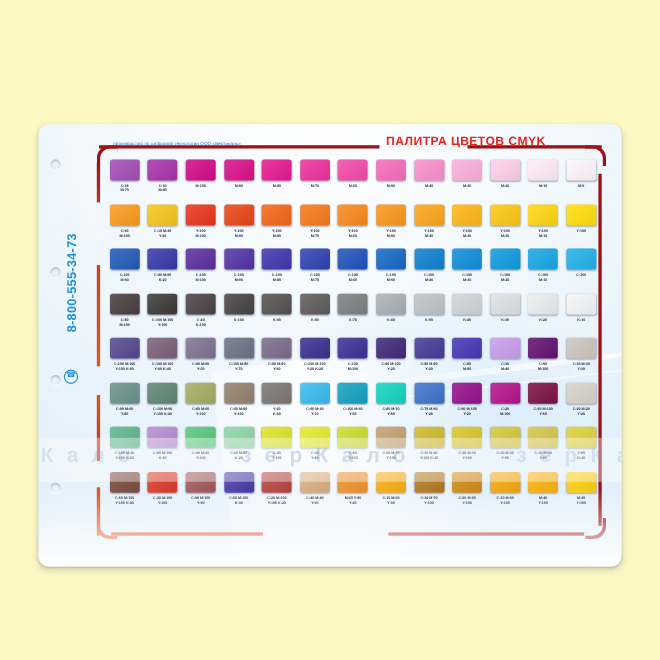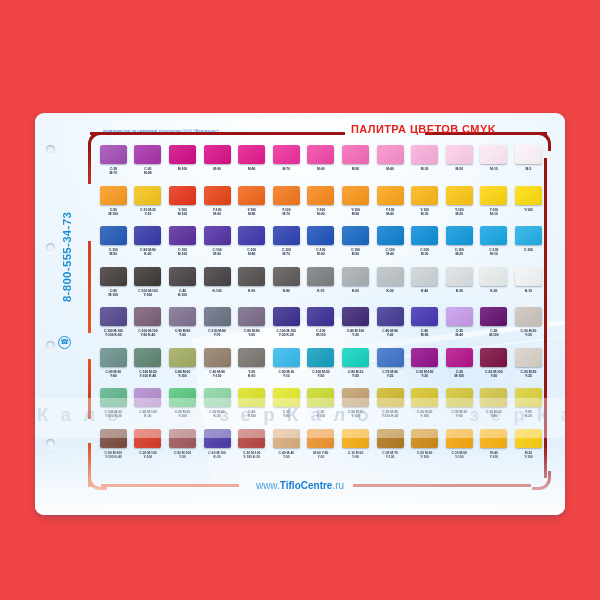--- a/index.html
+++ b/index.html
@@ -1,21 +1,21 @@
 <!DOCTYPE html>
 <html><head>
 <meta charset="utf-8">
 <style>
   html,body{margin:0;padding:0;}
   body{
     width:600px;height:600px;overflow:hidden;
     background:#ffffff;
     font-family:"Liberation Sans", sans-serif;
   }
-  #stage{position:relative;width:600px;height:600px;background:#ef4444;}
+  #stage{position:relative;width:600px;height:600px;background:#fef9c3;}
 
   
   #card{
     position:absolute;left:35px;top:113px;width:530px;height:402px;
     border-radius:9px;
     background:
       radial-gradient(110% 130% at 50% 0%,  #ffffff 0%, #f4fafe 30%, #e8f3fc 62%, #dcedfa 100%);
     box-shadow:0 3px 7px rgba(40,70,110,.22), 0 1px 2px rgba(40,70,110,.18);
     overflow:hidden;
   }
@@ -646,15 +646,14 @@
         </div>
       </div>
 
     <div id="wm"></div>
     <div id="wm-text">зерКало</div>
     <div id="wm-text2">зерКало</div>
     <div id="wm-text3">зерКало</div>
 
     <div id="cardfade"></div>
 
-    <div id="siteurl"><span>www.</span><b>TifloCentre</b><span class="tld">.ru</span></div>
   </div>
 </div>
 
 </body></html>

